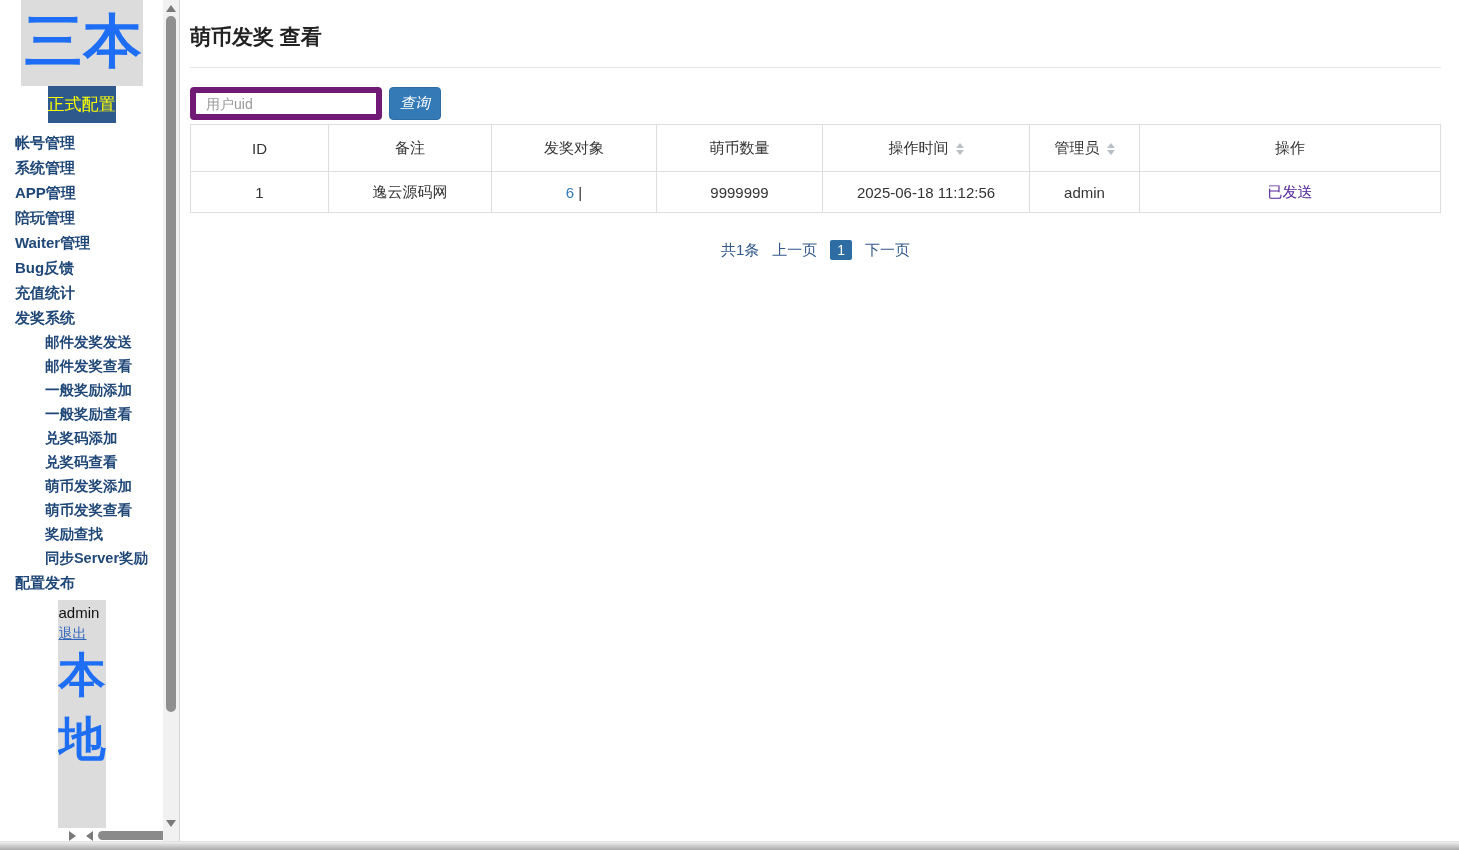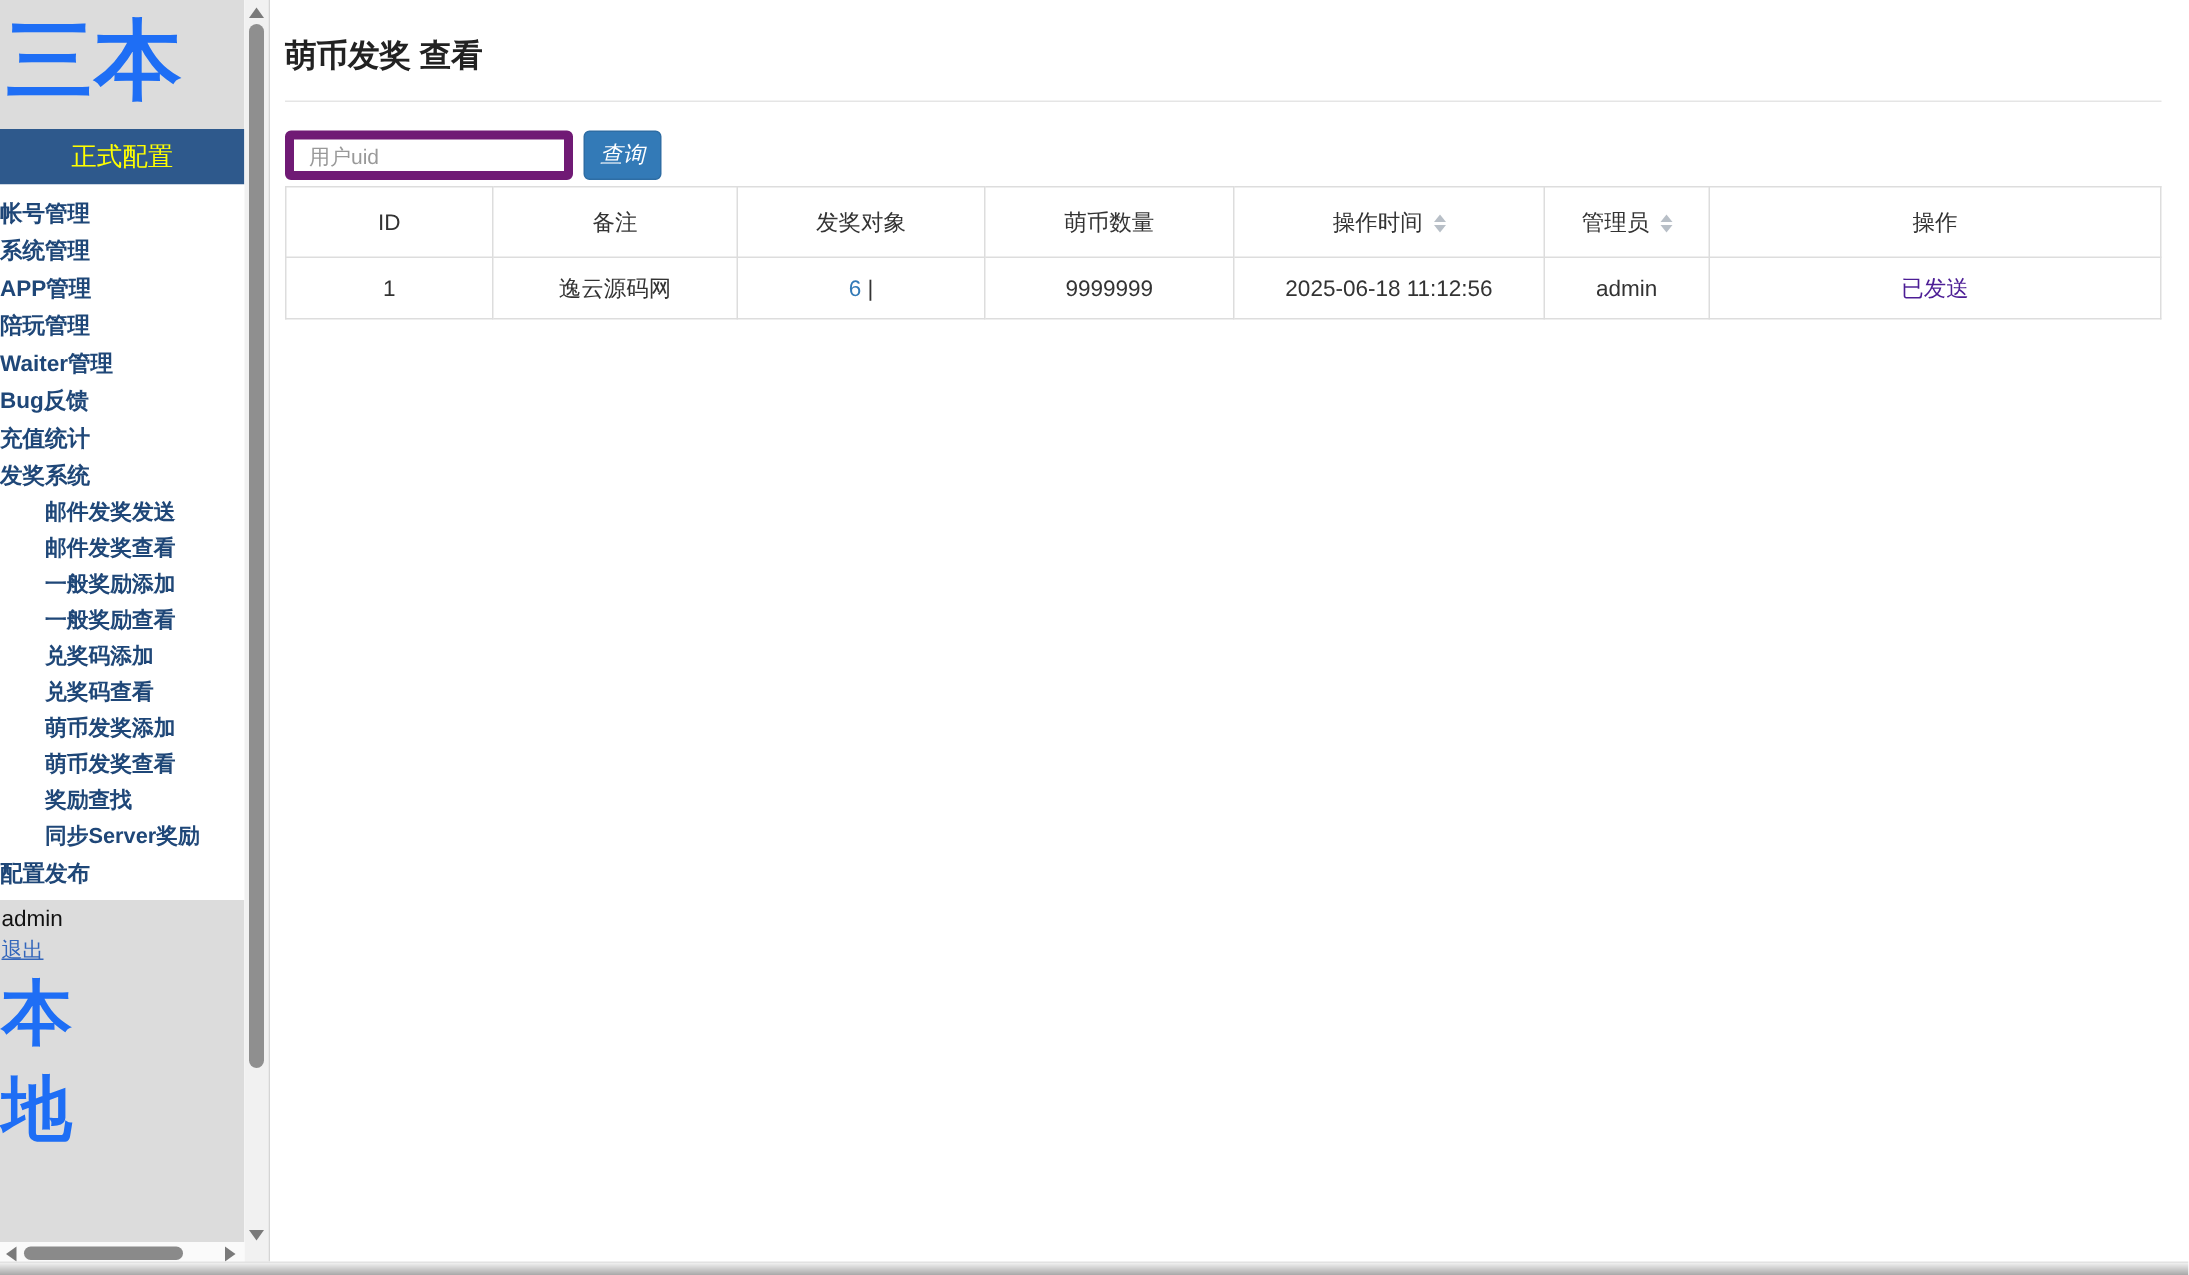--- a/index.html
+++ b/index.html
@@ -1,21 +1,21 @@
 <!DOCTYPE html>
 <html><head>
 <meta charset="utf-8">
 <style>
   * { margin:0; padding:0; box-sizing:border-box; }
   html,body { width:1459px; height:850px; overflow:hidden; }
   body { font-family:"Liberation Sans", sans-serif; background:#fff; position:relative; }
 
   
   .sidebar { position:absolute; left:0; top:0; width:163px; height:843px;
-             background:#fff; display:flex; flex-direction:column; overflow:hidden; }
+             background:#fff; display:flex; flex-direction:column; overflow:hidden;align-items:center; }
   .logo-area { height:86px; background:#dcdcdc; color:#1e6ef5; font-weight:bold;
                font-size:58px; line-height:82px; padding-left:4px; letter-spacing:1px;
                white-space:nowrap; flex:none; }
   .config-bar { height:37px; background:#2e598c; color:#ffff00; font-size:17px;
                 display:flex; align-items:center; justify-content:center; flex:none; cursor:pointer; }
   .menu { background:#fff; padding:7px 0 5px; flex:none; }
   .menu-item { color:#1f4778; font-weight:bold; font-size:15px; line-height:25px;
                white-space:nowrap; cursor:pointer; }
   .menu-item.sub { padding-left:30px; font-size:14.5px; line-height:24px; }
   .sidebar-bottom { background:#dcdcdc; flex:1; padding:3px 0 0 1px; overflow:hidden; }
@@ -173,15 +173,21 @@
         <td>9999999</td>
         <td>2025-06-18 11:12:56</td>
         <td>admin</td>
         <td>
           <span class="status-sent">已发送</span>
         </td>
       </tr>
     </tbody>
   </table>
 
+  <div class="pagination">
+    <span class="page-total">共1条</span>
+    <span class="page-btn">上一页</span>
+    <span class="page-current">1</span>
+    <span class="page-btn">下一页</span>
+  </div>
 </div>
 
 <div class="bottom-bar"></div>
 
 </body></html>

